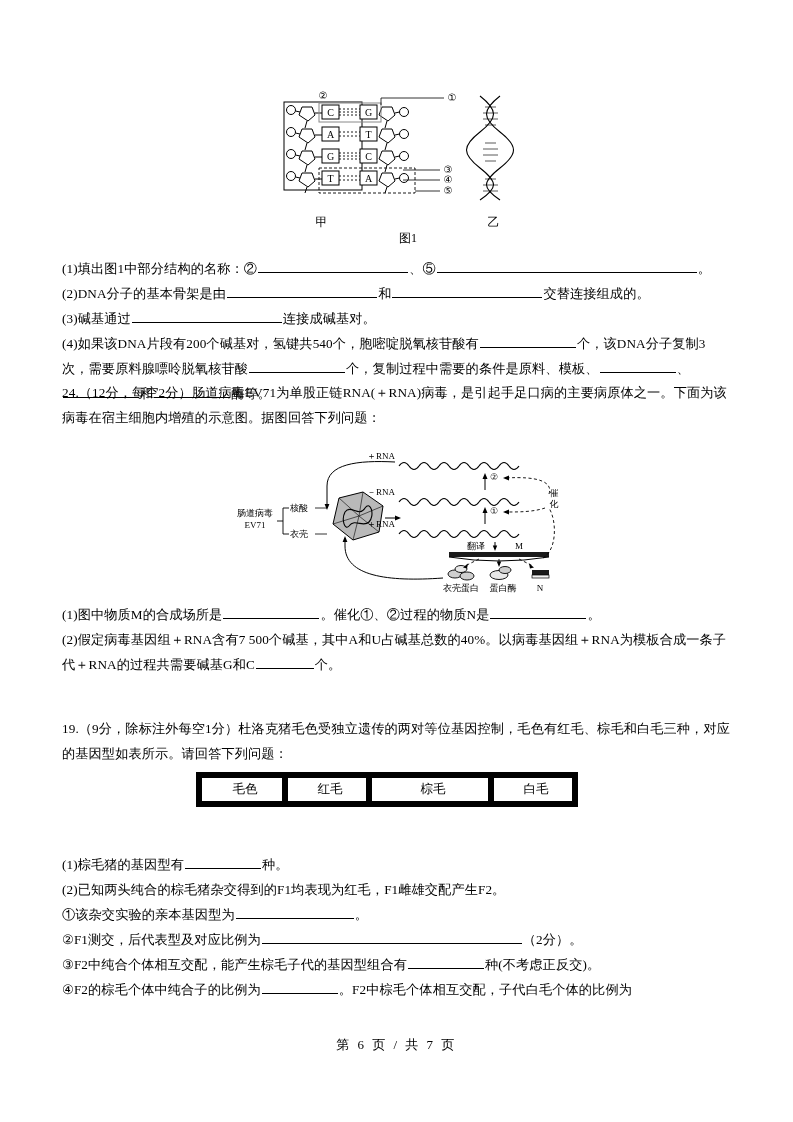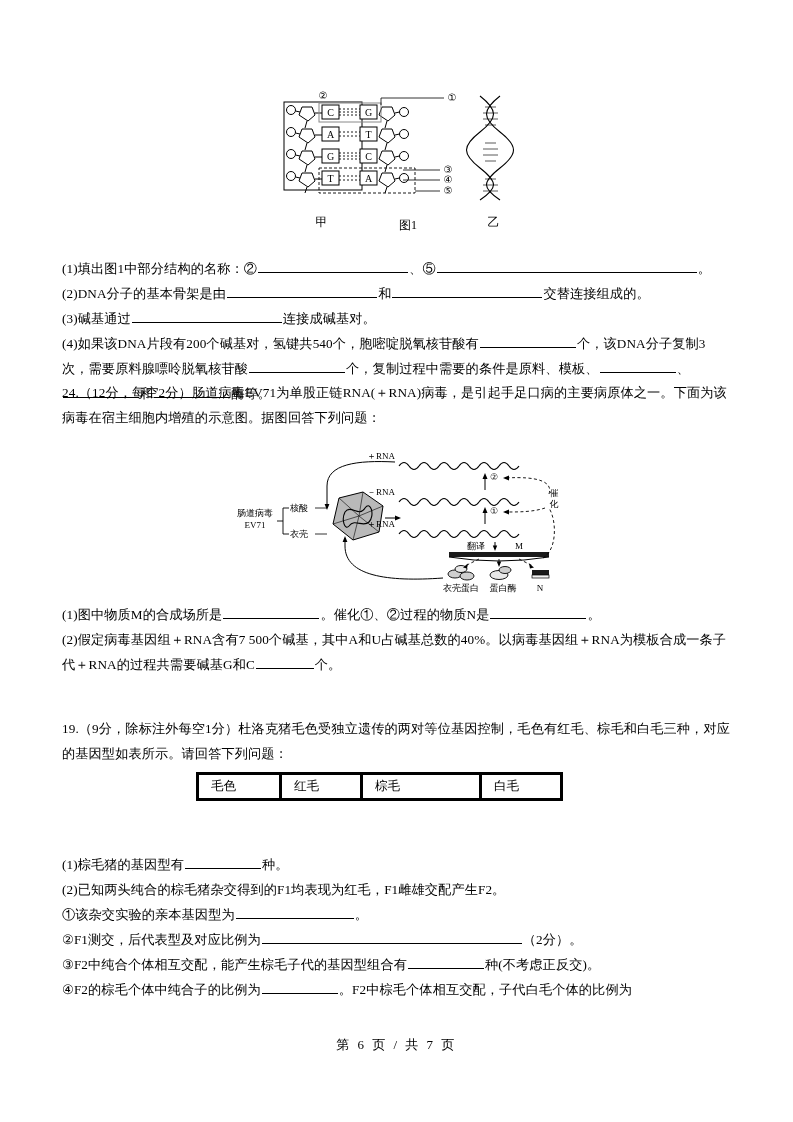--- a/index.html
+++ b/index.html
@@ -79,25 +79,26 @@
     left: 0; right: 0;
     top: 772px;
   }
   table.geno {
     border-collapse: collapse;
     margin: 0 auto;
     margin-left: 196px;
     font-size: 12.6px;
   }
   table.geno td {
-    border: 3px solid #000000;
+    border: 6px solid #000000;
     padding: 2px 6px 3px 12px;
     height: 18px;
     vertical-align: middle;
     white-space: nowrap;
+    text-align: center;
   }
   table.geno td.c0 { width: 62px; }
   table.geno td.c1 { width: 60px; }
   table.geno td.c2 { width: 98px; }
   table.geno td.c3 { width: 60px; }
   .mono { font-family: "Liberation Mono", "DejaVu Sans Mono", monospace; font-size: 12px; }
 
   
   #footer {
     position: absolute;
@@ -260,21 +261,21 @@
         <line x1="211" y1="97" x2="226" y2="97"></line>
         <line x1="211" y1="103" x2="226" y2="103"></line>
       </g>
     </svg>
     <div class="fig-caption" style="margin-top:-2px;">
       <span style="display:inline-block; width:250px; position:relative;">
         <span style="position:absolute; left:44px;">甲</span>
         <span style="position:absolute; left:216px;">乙</span>
       </span>
     </div>
-    <div class="fig-caption" style="padding-left:23px;">图1</div>
+    <div class="fig-caption" style="margin-top:13px;padding-left:23px;">图1</div>
   </div>
 
   <div class="blk" id="blk-q23-subs">
     <div class="q-line">(1)填出图1中部分结构的名称：②<span class="blank b-xxl"></span>、⑤<span class="blank b-huge"></span>。</div>
     <div class="q-line">(2)DNA分子的基本骨架是由<span class="blank b-xxl"></span>和<span class="blank b-xxl"></span>交替连接组成的。</div>
     <div class="q-line">(3)碱基通过<span class="blank b-xxl"></span>连接成碱基对。</div>
     <div class="q-para">(4)如果该DNA片段有200个碱基对，氢键共540个，胞嘧啶脱氧核苷酸有<span class="blank b-lg"></span>个，该DNA分子复制3次，需要原料腺嘌呤脱氧核苷酸<span class="blank b-lg"></span>个，复制过程中需要的条件是原料、模板、<span class="blank b-md"></span>、<span class="blank b-md"></span>和<span class="blank b-md"></span>酶等。</div>
   </div>
 
   <div class="blk" id="blk-q24-head">

